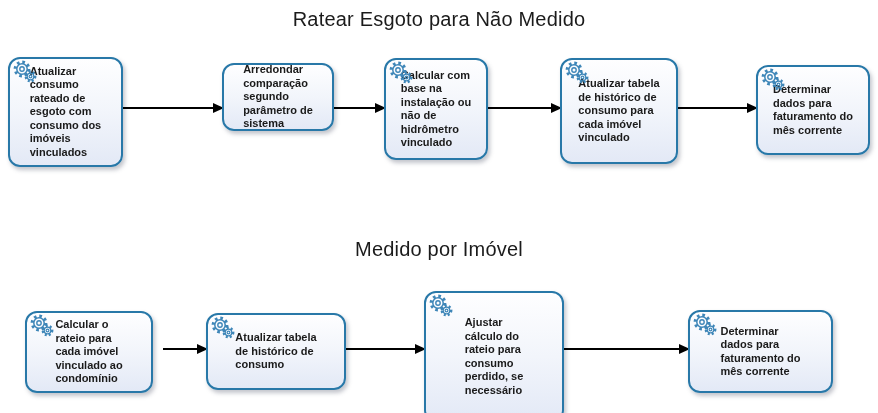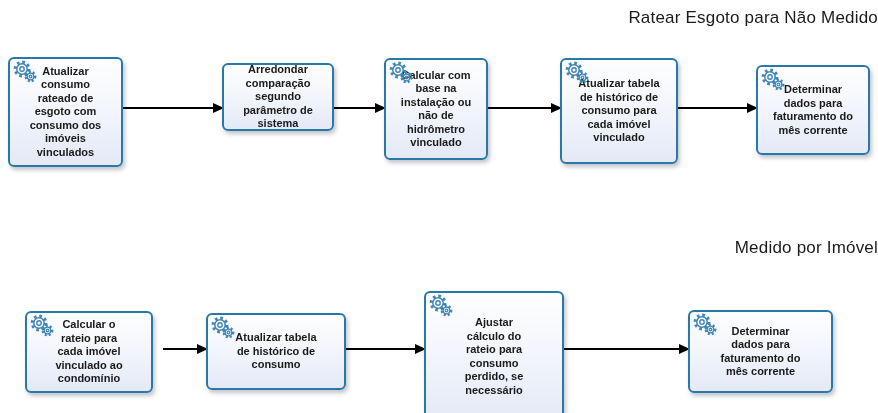--- a/index.html
+++ b/index.html
@@ -12,40 +12,39 @@
     position: relative;
     width: 878px;
     height: 413px;
     background: #ffffff;
     overflow: hidden;
   }
   .flow-title {
     position: absolute;
     left: 0;
     width: 100%;
-    text-align: right;
-    font-size: 17px;
+    text-align: center;
+    font-size: 20px;
     font-weight: 400;
     color: var(--title-text, #1b1b1b);
     letter-spacing: 0.2px;
   }
   .task {
     position: absolute;
     box-sizing: border-box;
     border: 2px solid var(--box-border, #2878a8);
-    border-radius: 6px;
+    border-radius: 12px;
     background: linear-gradient(180deg,
       var(--box-fill-top, #fefeff) 0%,
       #f2f5fb 50%,
       var(--box-fill-bottom, #e3e9f6) 100%);
     box-shadow: 2px 3px 4px rgba(120,125,140,0.45);
     display: flex;
     align-items: center;
     justify-content: center;
-    text-align: center;
     padding: 4px;
   }
   .task-label {
     font-size: 11px;
     font-weight: bold;
     line-height: 13.5px;
     color: var(--box-text, #1a1a1a);
     white-space: pre-line;
   }
   .gears {

